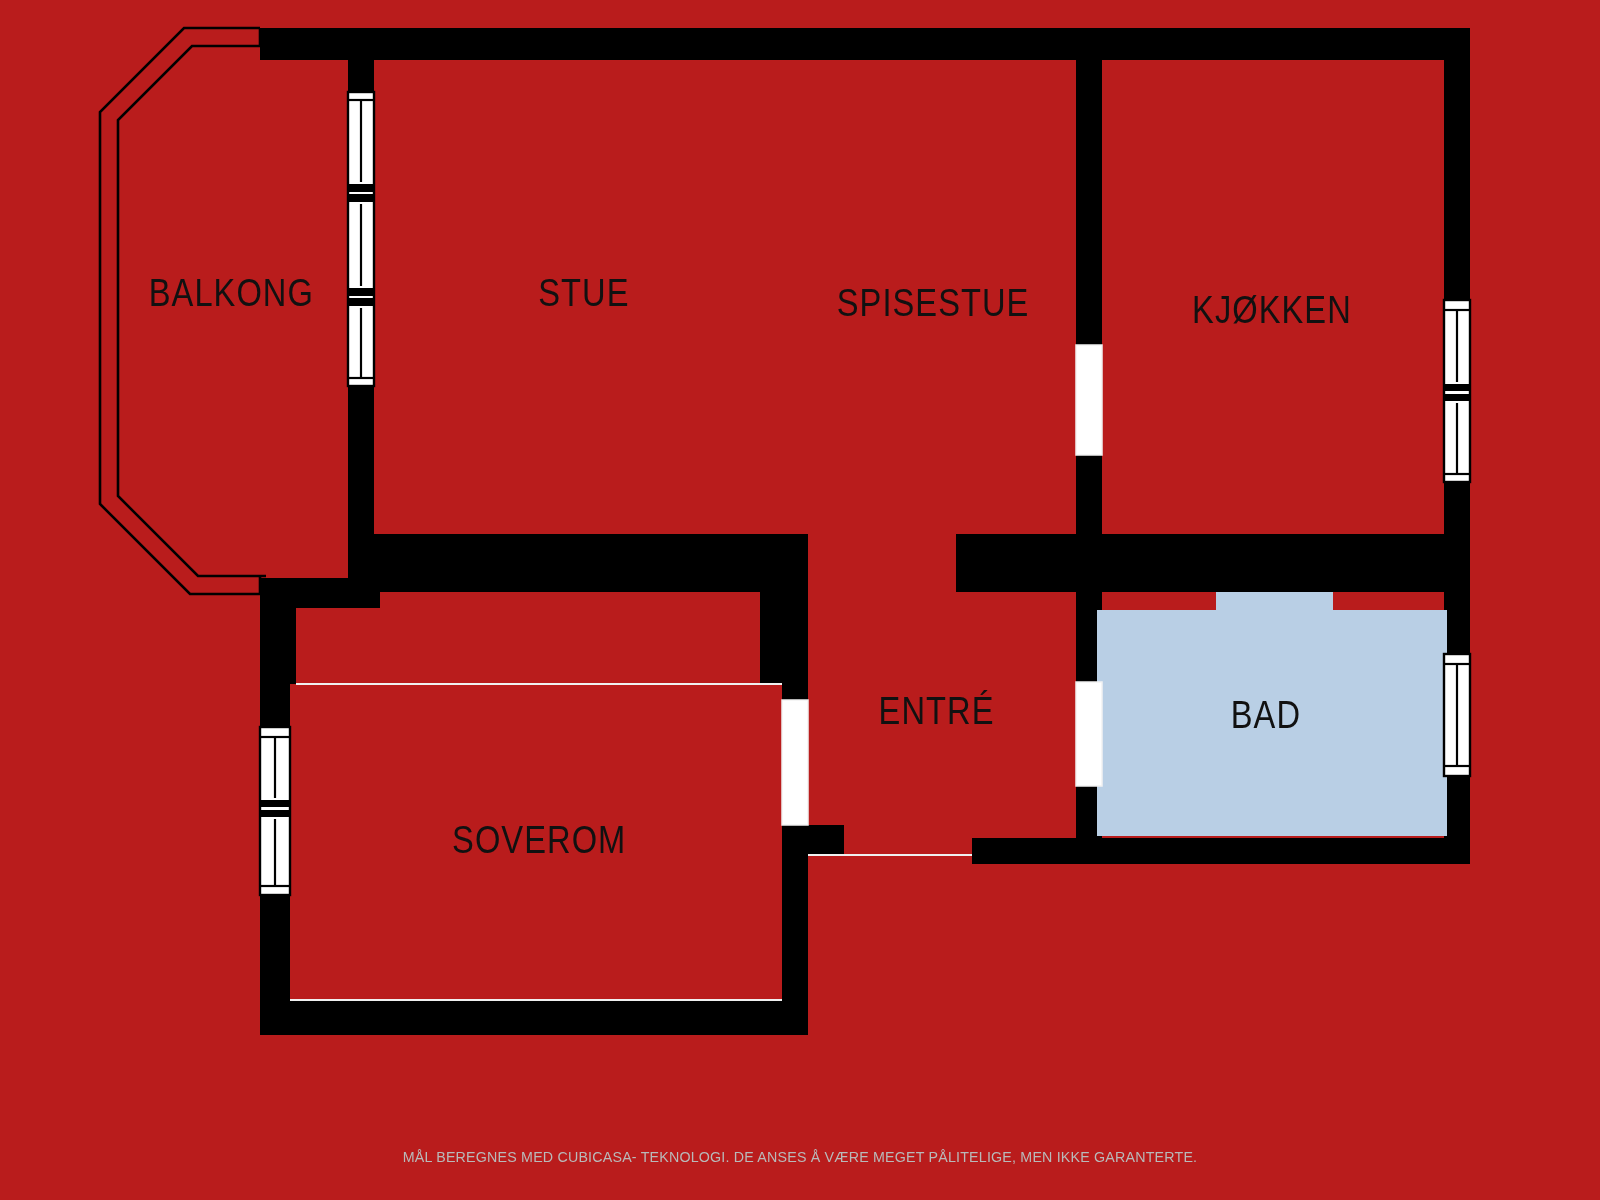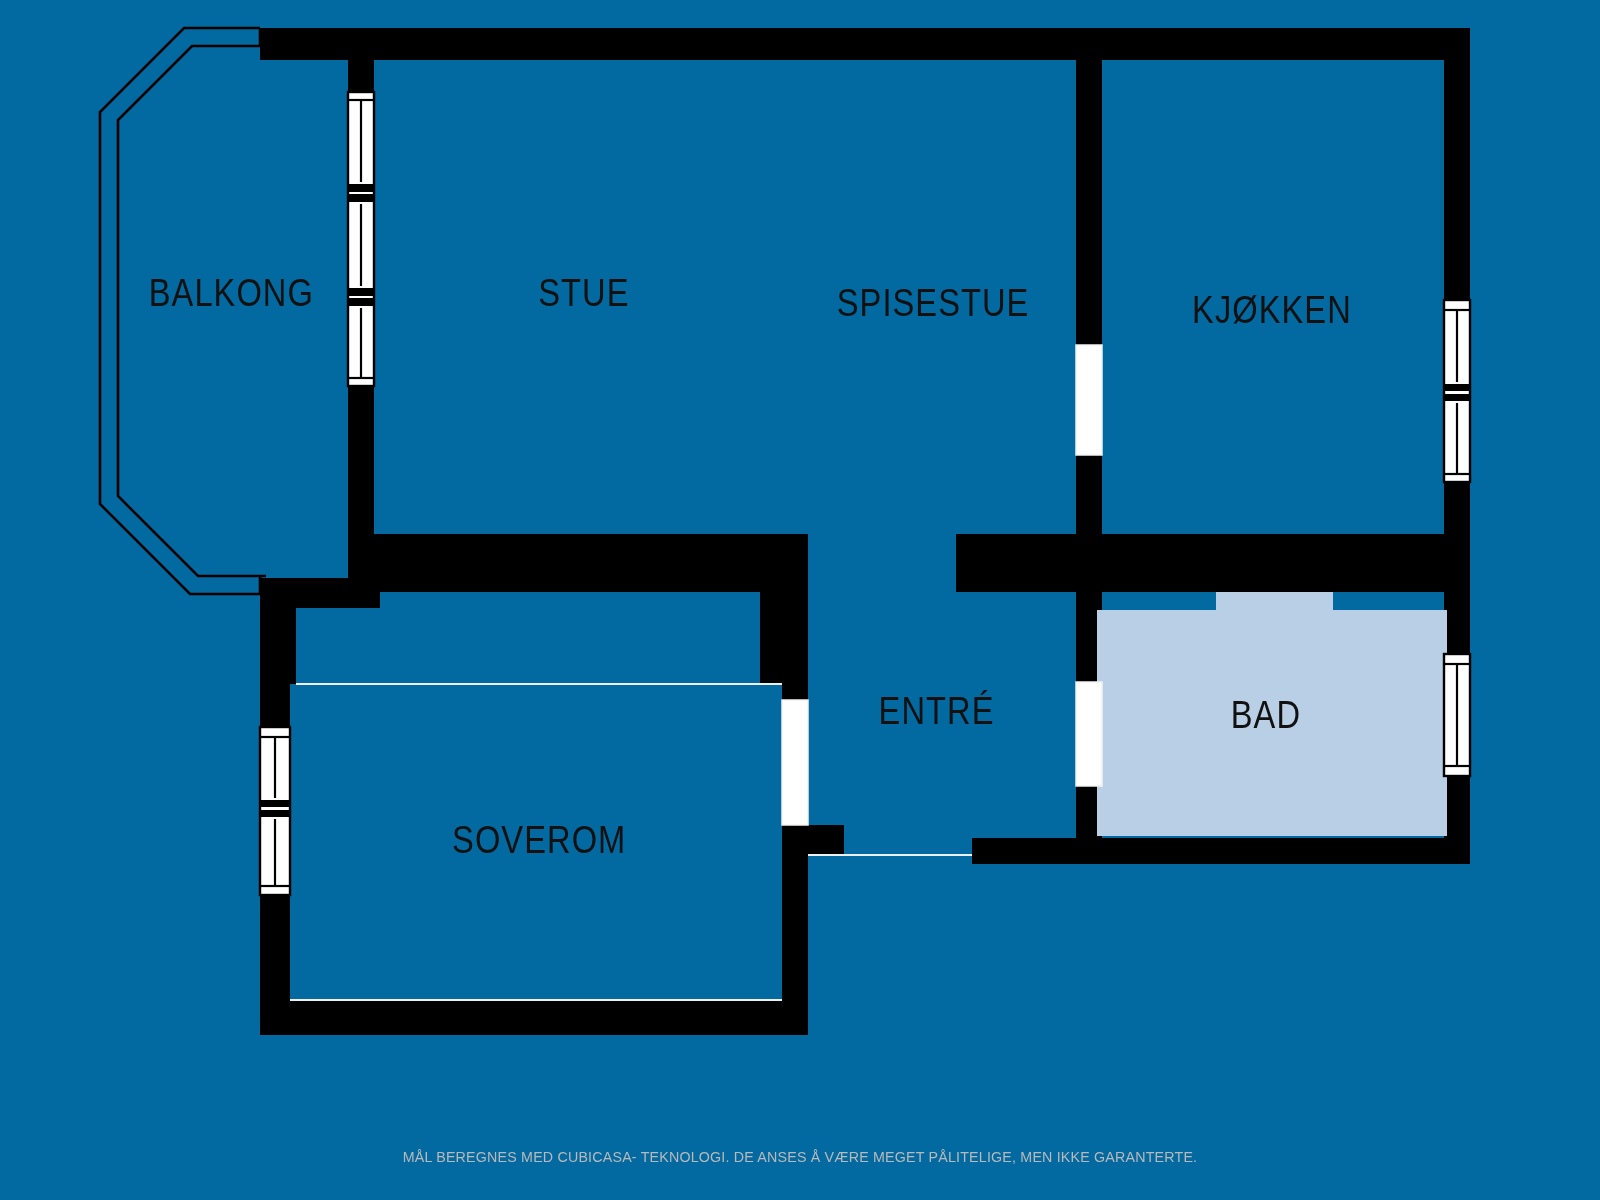--- a/index.html
+++ b/index.html
@@ -7,21 +7,21 @@
     padding: 0;
     background: #ffffff;
     width: 1600px;
     height: 1200px;
     overflow: hidden;
   }
   #plan-root {
     position: relative;
     width: 1600px;
     height: 1200px;
-    background: #0369a1;
+    background: #b91c1c;
     font-family: "Liberation Sans", "DejaVu Sans", sans-serif;
   }
   #floorplan-svg {
     position: absolute;
     left: 0;
     top: 0;
     width: 1600px;
     height: 1200px;
     display: block;
   }

